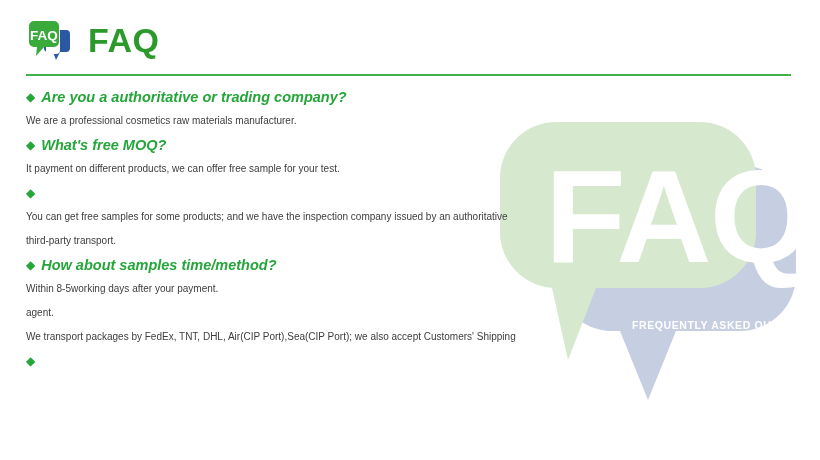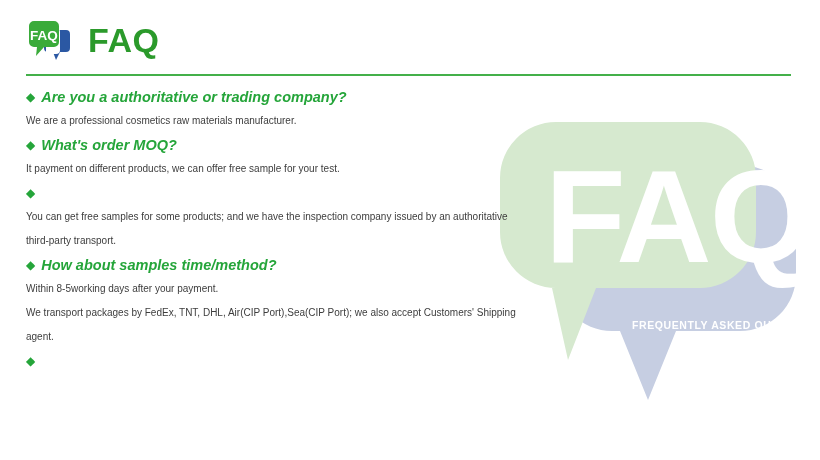--- a/index.html
+++ b/index.html
@@ -158,21 +158,21 @@
           <span class="diamond">◆</span>
           <span>Are you a authoritative or trading company?</span>
         </div>
         <div class="answer">
           <div class="answer-line">We are a professional cosmetics raw materials manufacturer.</div>
         </div>
       </div>
       <div class="faq-item">
         <div class="question">
           <span class="diamond">◆</span>
-          <span>What's order MOQ?</span>
+          <span>What's free MOQ?</span>
         </div>
         <div class="answer">
           <div class="answer-line">It payment on different products, we can offer free sample for your test.</div>
         </div>
       </div>
       <div class="faq-item">
         <div class="question">
           <span class="diamond">◆</span>
         </div>
         <div class="answer">
@@ -180,22 +180,22 @@
           <div class="answer-line">third-party transport.</div>
         </div>
       </div>
       <div class="faq-item">
         <div class="question">
           <span class="diamond">◆</span>
           <span>How about samples time/method?</span>
         </div>
         <div class="answer">
           <div class="answer-line">Within 8-5working days after your payment.</div>
+          <div class="answer-line">agent.</div>
           <div class="answer-line">We transport packages by FedEx, TNT, DHL, Air(CIP Port),Sea(CIP Port); we also accept Customers' Shipping</div>
-          <div class="answer-line">agent.</div>
         </div>
       </div>
       <div class="faq-item">
         <div class="question">
           <span class="diamond">◆</span>
         </div>
       </div>
     </div>
 
 </div>

